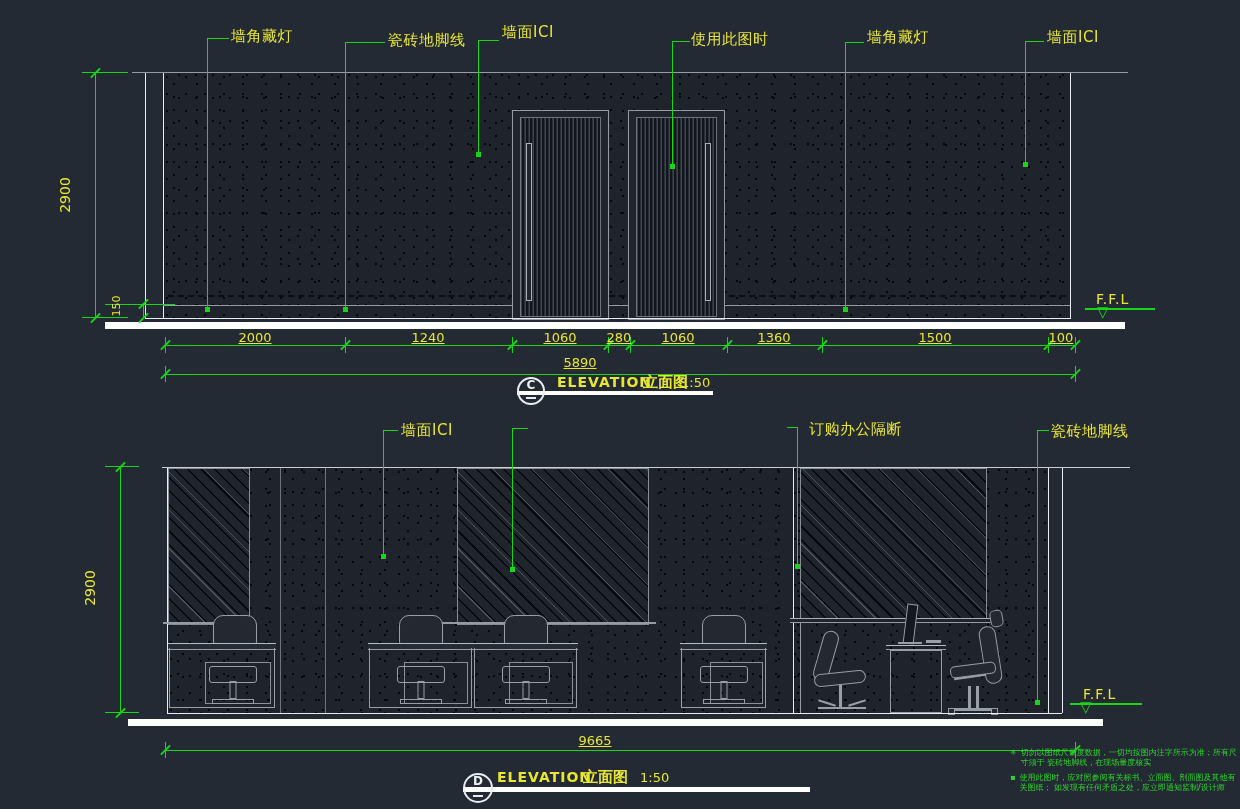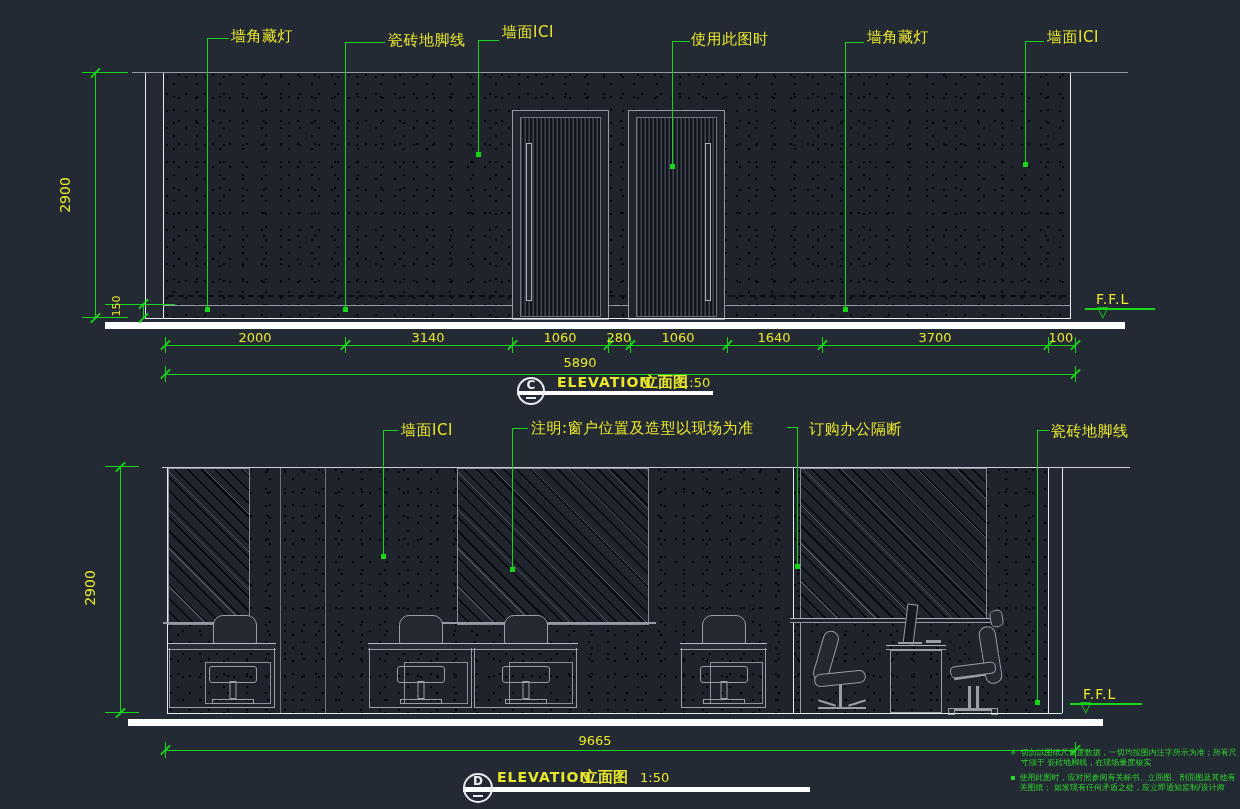--- a/index.html
+++ b/index.html
@@ -7,21 +7,21 @@
           font-family:"DejaVu Sans","Liberation Sans",sans-serif;}
   .abs{position:absolute;}
   
   .gl{position:absolute;background:#17d517;}               
   .wl{position:absolute;background:#e8ebef;}               
   .grl{position:absolute;background:#959ba4;}              
   .dgl{position:absolute;background:#6d747e;}              
   .tick{position:absolute;width:13px;height:2px;background:#17d517;transform:rotate(-45deg);}
   .dot{position:absolute;width:5px;height:5px;background:#17d517;}
   .yl{position:absolute;color:#e9e72b;font-size:15px;white-space:nowrap;letter-spacing:.5px;}
-  .dim{position:absolute;color:#e9e72b;font-size:13px;text-align:center;width:70px;white-space:nowrap;}
+  .dim{position:absolute;color:#e9e72b;font-size:13px;text-align:center;width:70px;white-space:nowrap;text-decoration:underline;}
   .vdim{position:absolute;display:flex;align-items:center;justify-content:center;
         color:#e9e72b;font-size:14px;transform:rotate(-90deg);white-space:nowrap;}
   .ffl{position:absolute;color:#e9e72b;font-size:14px;letter-spacing:1px;white-space:nowrap;}
   .tri{position:absolute;color:#17d517;font-size:15px;line-height:12px;}
   
   .wall{position:absolute;background-color:#1f242c;
     background-image:
       radial-gradient(circle at 3px 4px, #05070b 0.9px, transparent 1.3px),
       radial-gradient(circle at 10px 11px, #05070b 0.8px, transparent 1.2px),
       radial-gradient(circle at 15px 2px, #04060a 0.7px, transparent 1.1px);
@@ -146,26 +146,26 @@
   <div class="tick" style="left:159px;top:344px;"></div>
   <div class="tick" style="left:339px;top:344px;"></div>
   <div class="tick" style="left:506px;top:344px;"></div>
   <div class="tick" style="left:602px;top:344px;"></div>
   <div class="tick" style="left:624px;top:344px;"></div>
   <div class="tick" style="left:721px;top:344px;"></div>
   <div class="tick" style="left:816px;top:344px;"></div>
   <div class="tick" style="left:1042px;top:344px;"></div>
   <div class="tick" style="left:1069px;top:344px;"></div>
   <div class="dim" style="left:220px;top:330px;">2000</div>
-  <div class="dim" style="left:393px;top:330px;">3140</div>
+  <div class="dim" style="left:393px;top:330px;">1240</div>
   <div class="dim" style="left:525px;top:330px;">1060</div>
   <div class="dim" style="left:584px;top:330px;">280</div>
   <div class="dim" style="left:643px;top:330px;">1060</div>
-  <div class="dim" style="left:739px;top:330px;">1640</div>
-  <div class="dim" style="left:900px;top:330px;">3700</div>
+  <div class="dim" style="left:739px;top:330px;">1360</div>
+  <div class="dim" style="left:900px;top:330px;">1500</div>
   <div class="dim" style="left:1026px;top:330px;">100</div>
 
   <div class="gl" style="left:165px;top:374px;width:910px;height:1px;"></div>
   <div class="gl" style="left:165px;top:366px;width:1px;height:16px;"></div>
   <div class="gl" style="left:1075px;top:366px;width:1px;height:16px;"></div>
   <div class="tick" style="left:159px;top:373px;"></div>
   <div class="tick" style="left:1069px;top:373px;"></div>
   <div class="dim" style="left:545px;top:355px;">5890</div>
 
   <div class="ffl" style="left:1096px;top:291px;">F.F.L</div>
@@ -277,21 +277,20 @@
 
   <div class="gl" style="left:787px;top:427px;width:11px;height:1px;"></div>
   <div class="gl" style="left:797px;top:427px;width:1px;height:140px;"></div>
   <div class="dot" style="left:795px;top:564px;"></div>
 
   <div class="gl" style="left:1037px;top:430px;width:12px;height:1px;"></div>
   <div class="gl" style="left:1037px;top:430px;width:1px;height:273px;"></div>
   <div class="dot" style="left:1035px;top:700px;"></div>
 
   <div class="yl" style="left:401px;top:421px;">墙面ICI</div>
-  <div class="yl" style="left:531px;top:419px;">注明:窗户位置及造型以现场为准</div>
   <div class="yl" style="left:809px;top:420px;">订购办公隔断</div>
   <div class="yl" style="left:1051px;top:422px;">瓷砖地脚线</div>
 
   <div class="gl" style="left:105px;top:466px;width:34px;height:1px;"></div>
   <div class="gl" style="left:105px;top:712px;width:34px;height:1px;"></div>
   <div class="gl" style="left:120px;top:467px;width:1px;height:246px;"></div>
   <div class="tick" style="left:114px;top:466px;"></div>
   <div class="tick" style="left:114px;top:712px;"></div>
   <div class="vdim" style="left:55px;top:568px;width:70px;height:40px;">2900</div>
 

